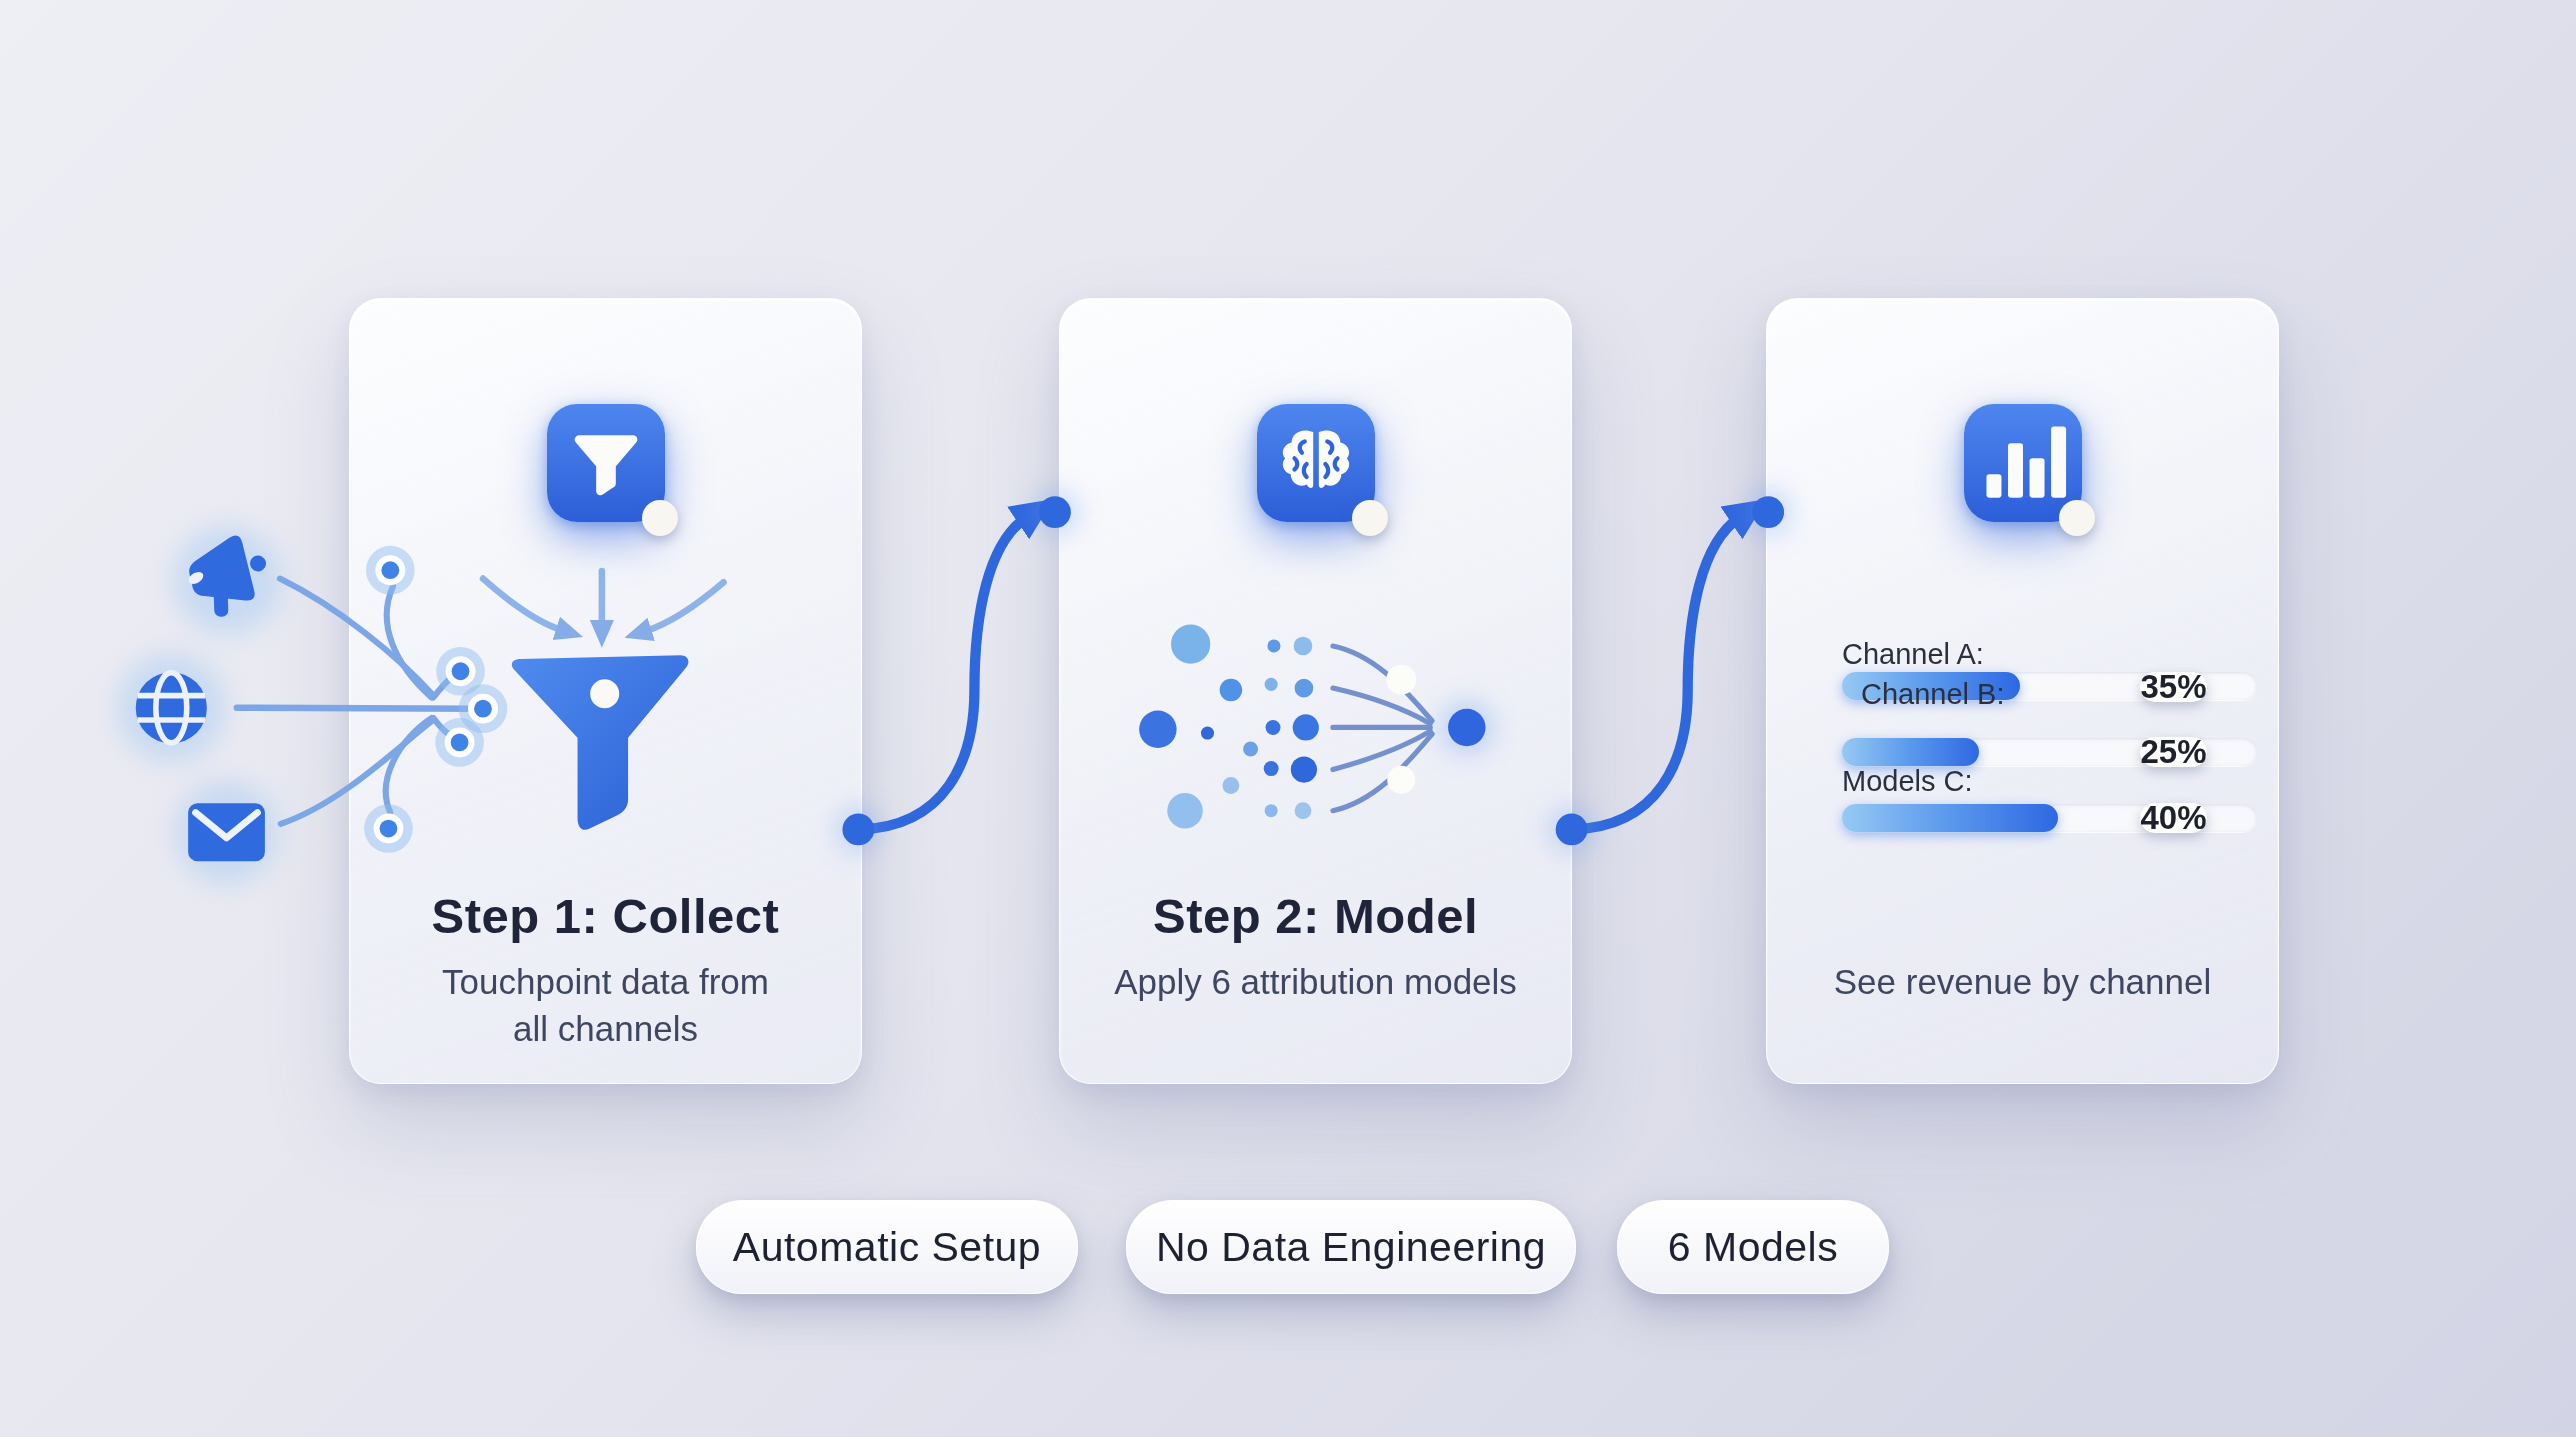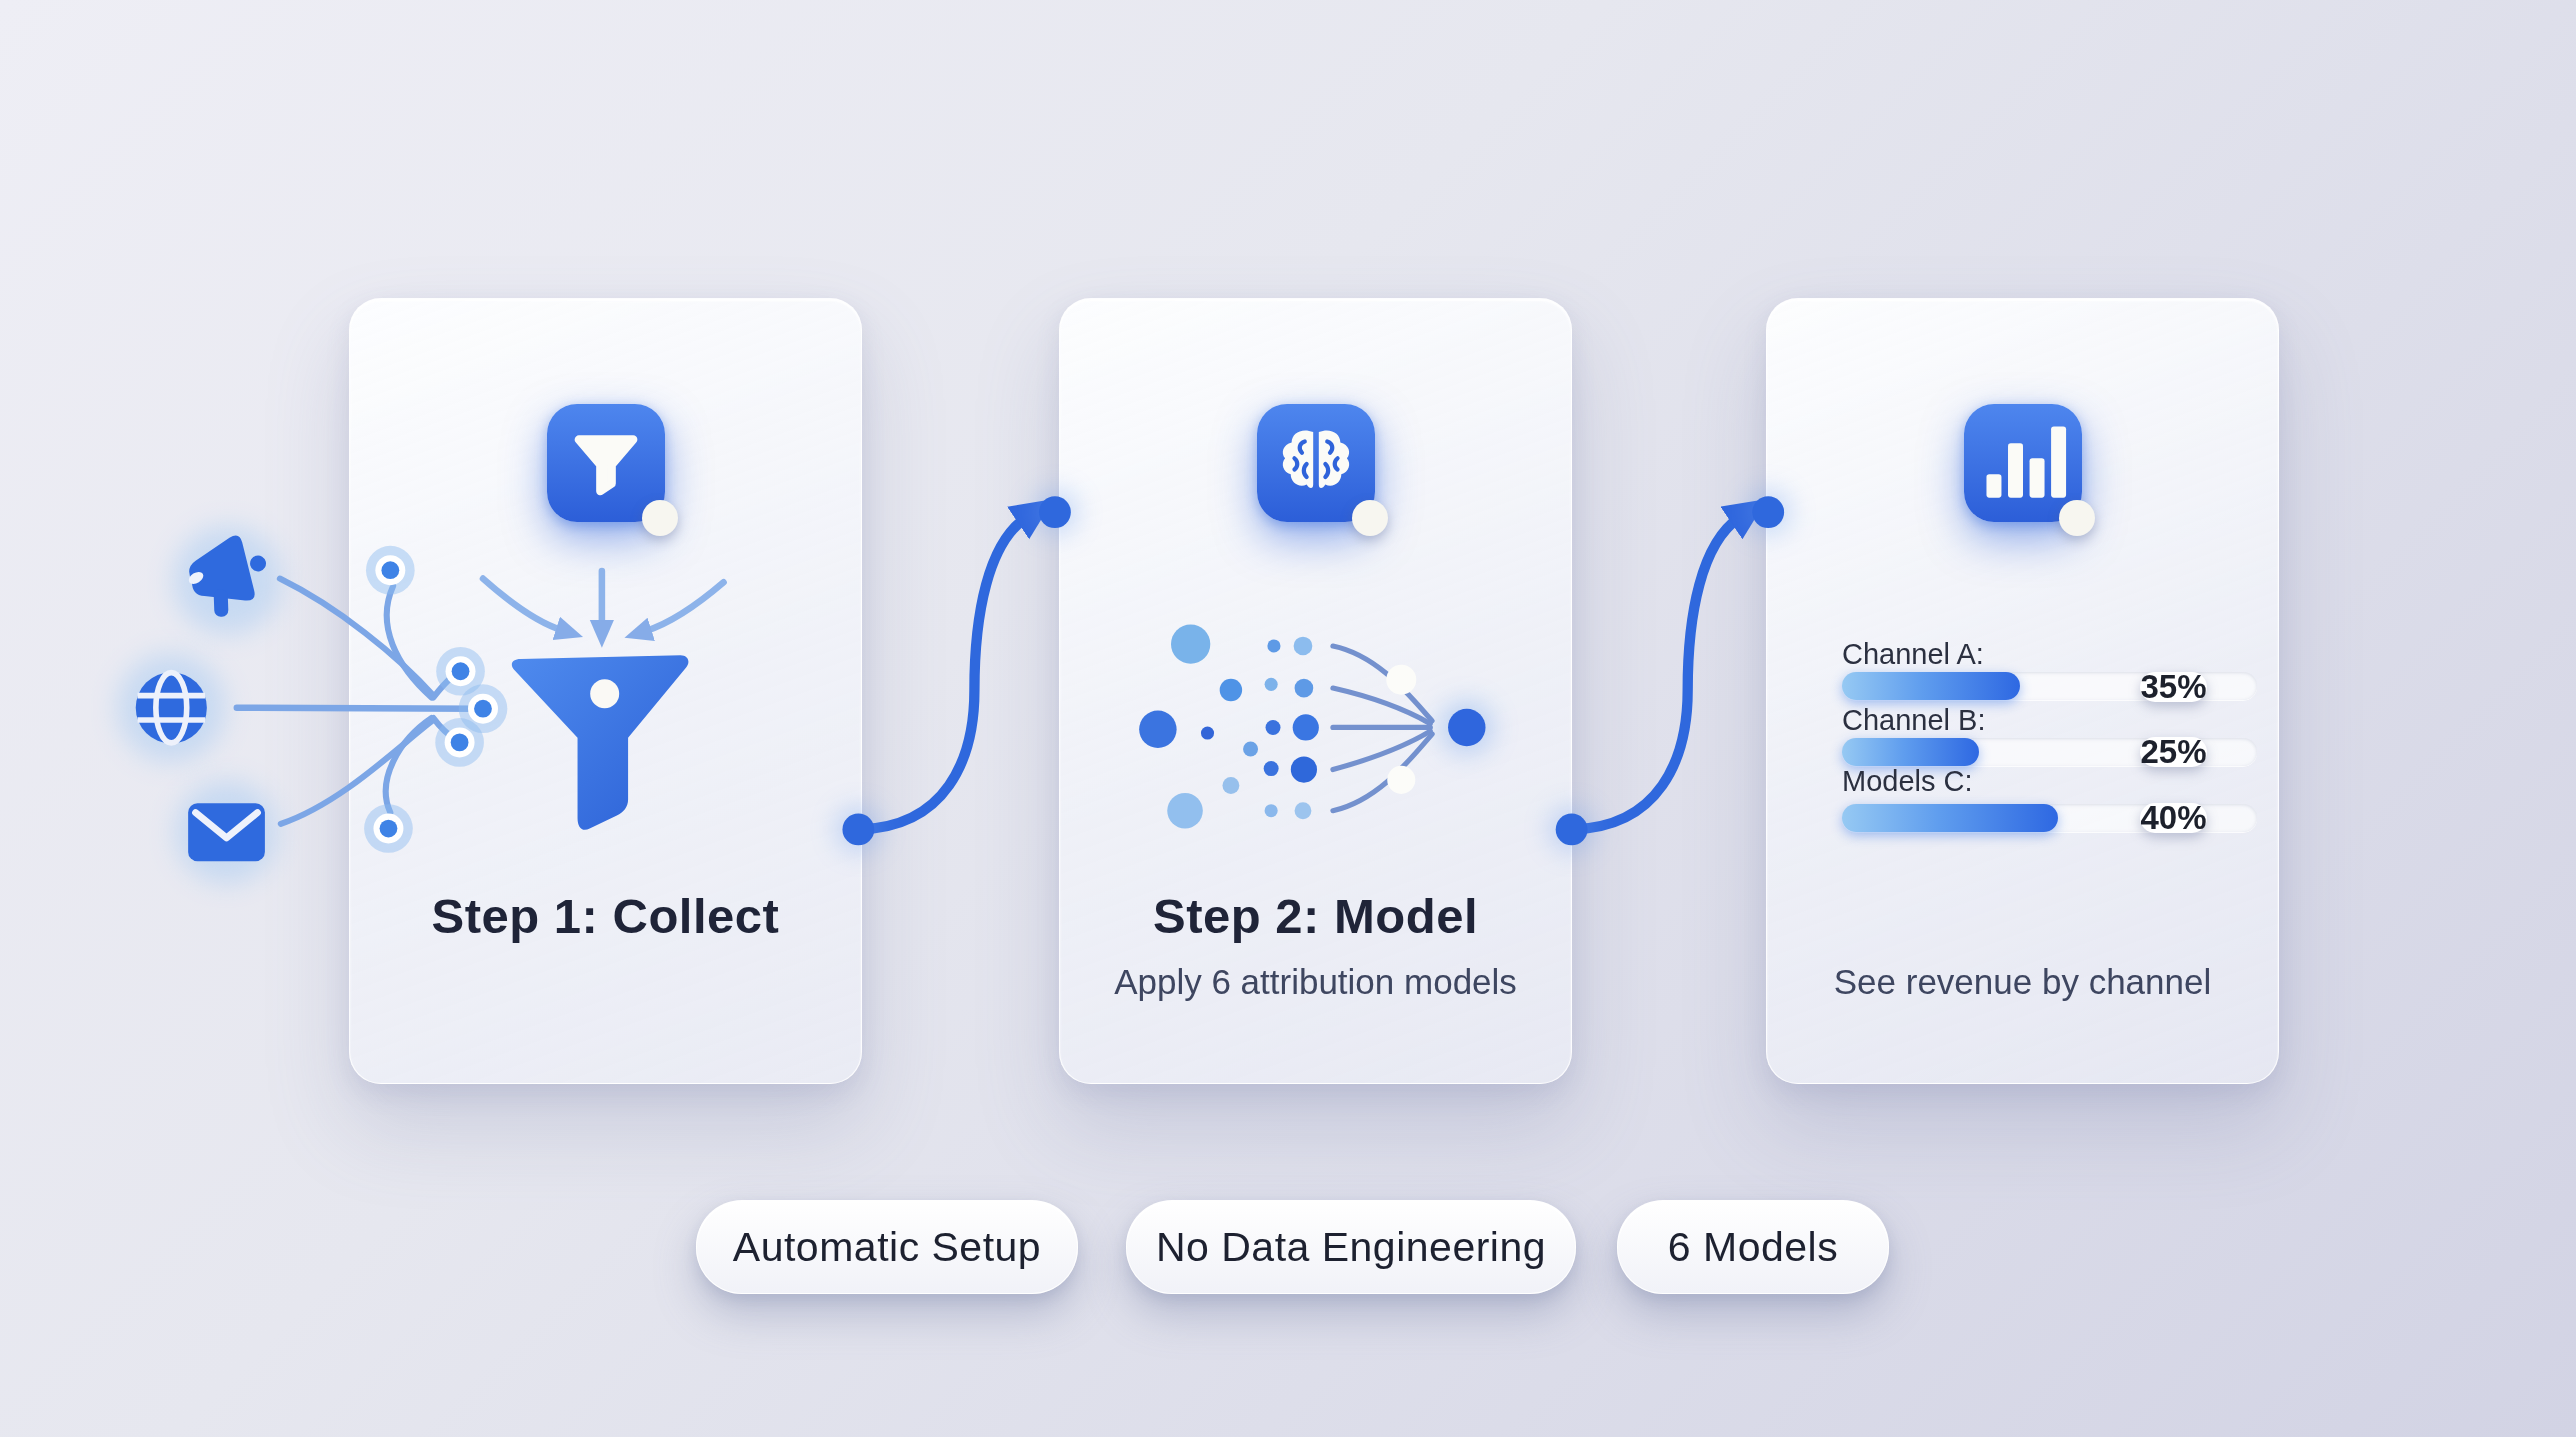--- a/index.html
+++ b/index.html
@@ -52,21 +52,21 @@
     height:100%;border-radius:14px;
     background:linear-gradient(90deg,#96c9f3 0%,#5f9dee 45%,#2e68e2 100%);
     box-shadow:0 3.7px 11.2px rgba(60,120,230,0.45);
   }
   .ch-badge{
     position:absolute;left:373px;width:67px;height:30px;border-radius:15px;background:#ffffff;
     box-shadow:0 4.7px 11.2px rgba(95,105,145,0.35);
     font-size:33px;font-weight:600;color:#1d212c;line-height:30px;text-align:center;
   }
   .rowA .ch-label{top:339px;} .rowA .ch-track{top:373px;} .rowA .ch-badge{top:373px;}
-  .rowB .ch-label{top:405px;} .rowB .ch-track{top:439px;} .rowB .ch-badge{top:438px;}
+  .rowB .ch-label{top:379px;margin-left:19px;} .rowB .ch-track{top:439px;} .rowB .ch-badge{top:438px;}
   .rowC .ch-label{top:466px;} .rowC .ch-track{top:505px;} .rowC .ch-badge{top:504px;}
 
   
   .pill{
     position:absolute;top:1200px;height:92px;border-radius:46px;
     background:linear-gradient(180deg,#ffffff 0%,#f1f2f8 100%);
     border:0.9px solid rgba(255,255,255,0.95);
     box-shadow:0 20.6px 42px rgba(110,120,160,0.35),0 5.6px 13px rgba(110,120,160,0.18),inset 0 1.9px 0 rgba(255,255,255,1);
     display:flex;align-items:center;justify-content:center;
     font-size:41px;font-weight:500;color:#1d2130;letter-spacing:0.5px;
@@ -81,20 +81,24 @@
 <div class="stage">
 
   <div class="card card1">
     <div class="icon-square">
       <svg width="118" height="118" viewBox="0 0 126 126">
         <path d="M34,38 L92,38 L69,65 L69,85 L57,93 L57,65 Z" fill="#fbfbf7" stroke="#fbfbf7" stroke-width="9" stroke-linejoin="round"></path>
       </svg>
       <div class="icon-badge"></div>
     </div>
     <div class="card-title">Step 1: Collect</div>
+    <div class="card-sub">
+      <span>Touchpoint data from</span>
+      <span>all channels</span>
+    </div>
   </div>
 
   <div class="card card2">
     <div class="icon-square">
       <svg width="118" height="118" viewBox="0 0 126 126">
         <g>
           <path d="M66,30 C78,25 89,31 89,41 C98,43 101,52 96,58 C101,64 98,73 90,75 C90,84 81,90 73,86 C70,91 66,91 66,86 Z" fill="#fbfbf7"></path>
           <path d="M60,30 C48,25 37,31 37,41 C28,43 25,52 30,58 C25,64 28,73 36,75 C36,84 45,90 53,86 C56,91 60,91 60,86 Z" fill="#fbfbf7"></path>
           <g fill="none" stroke="#2f63da" stroke-width="4.5" stroke-linecap="round">
             <path d="M75,40 C81,42 82,48 78,52"></path>

